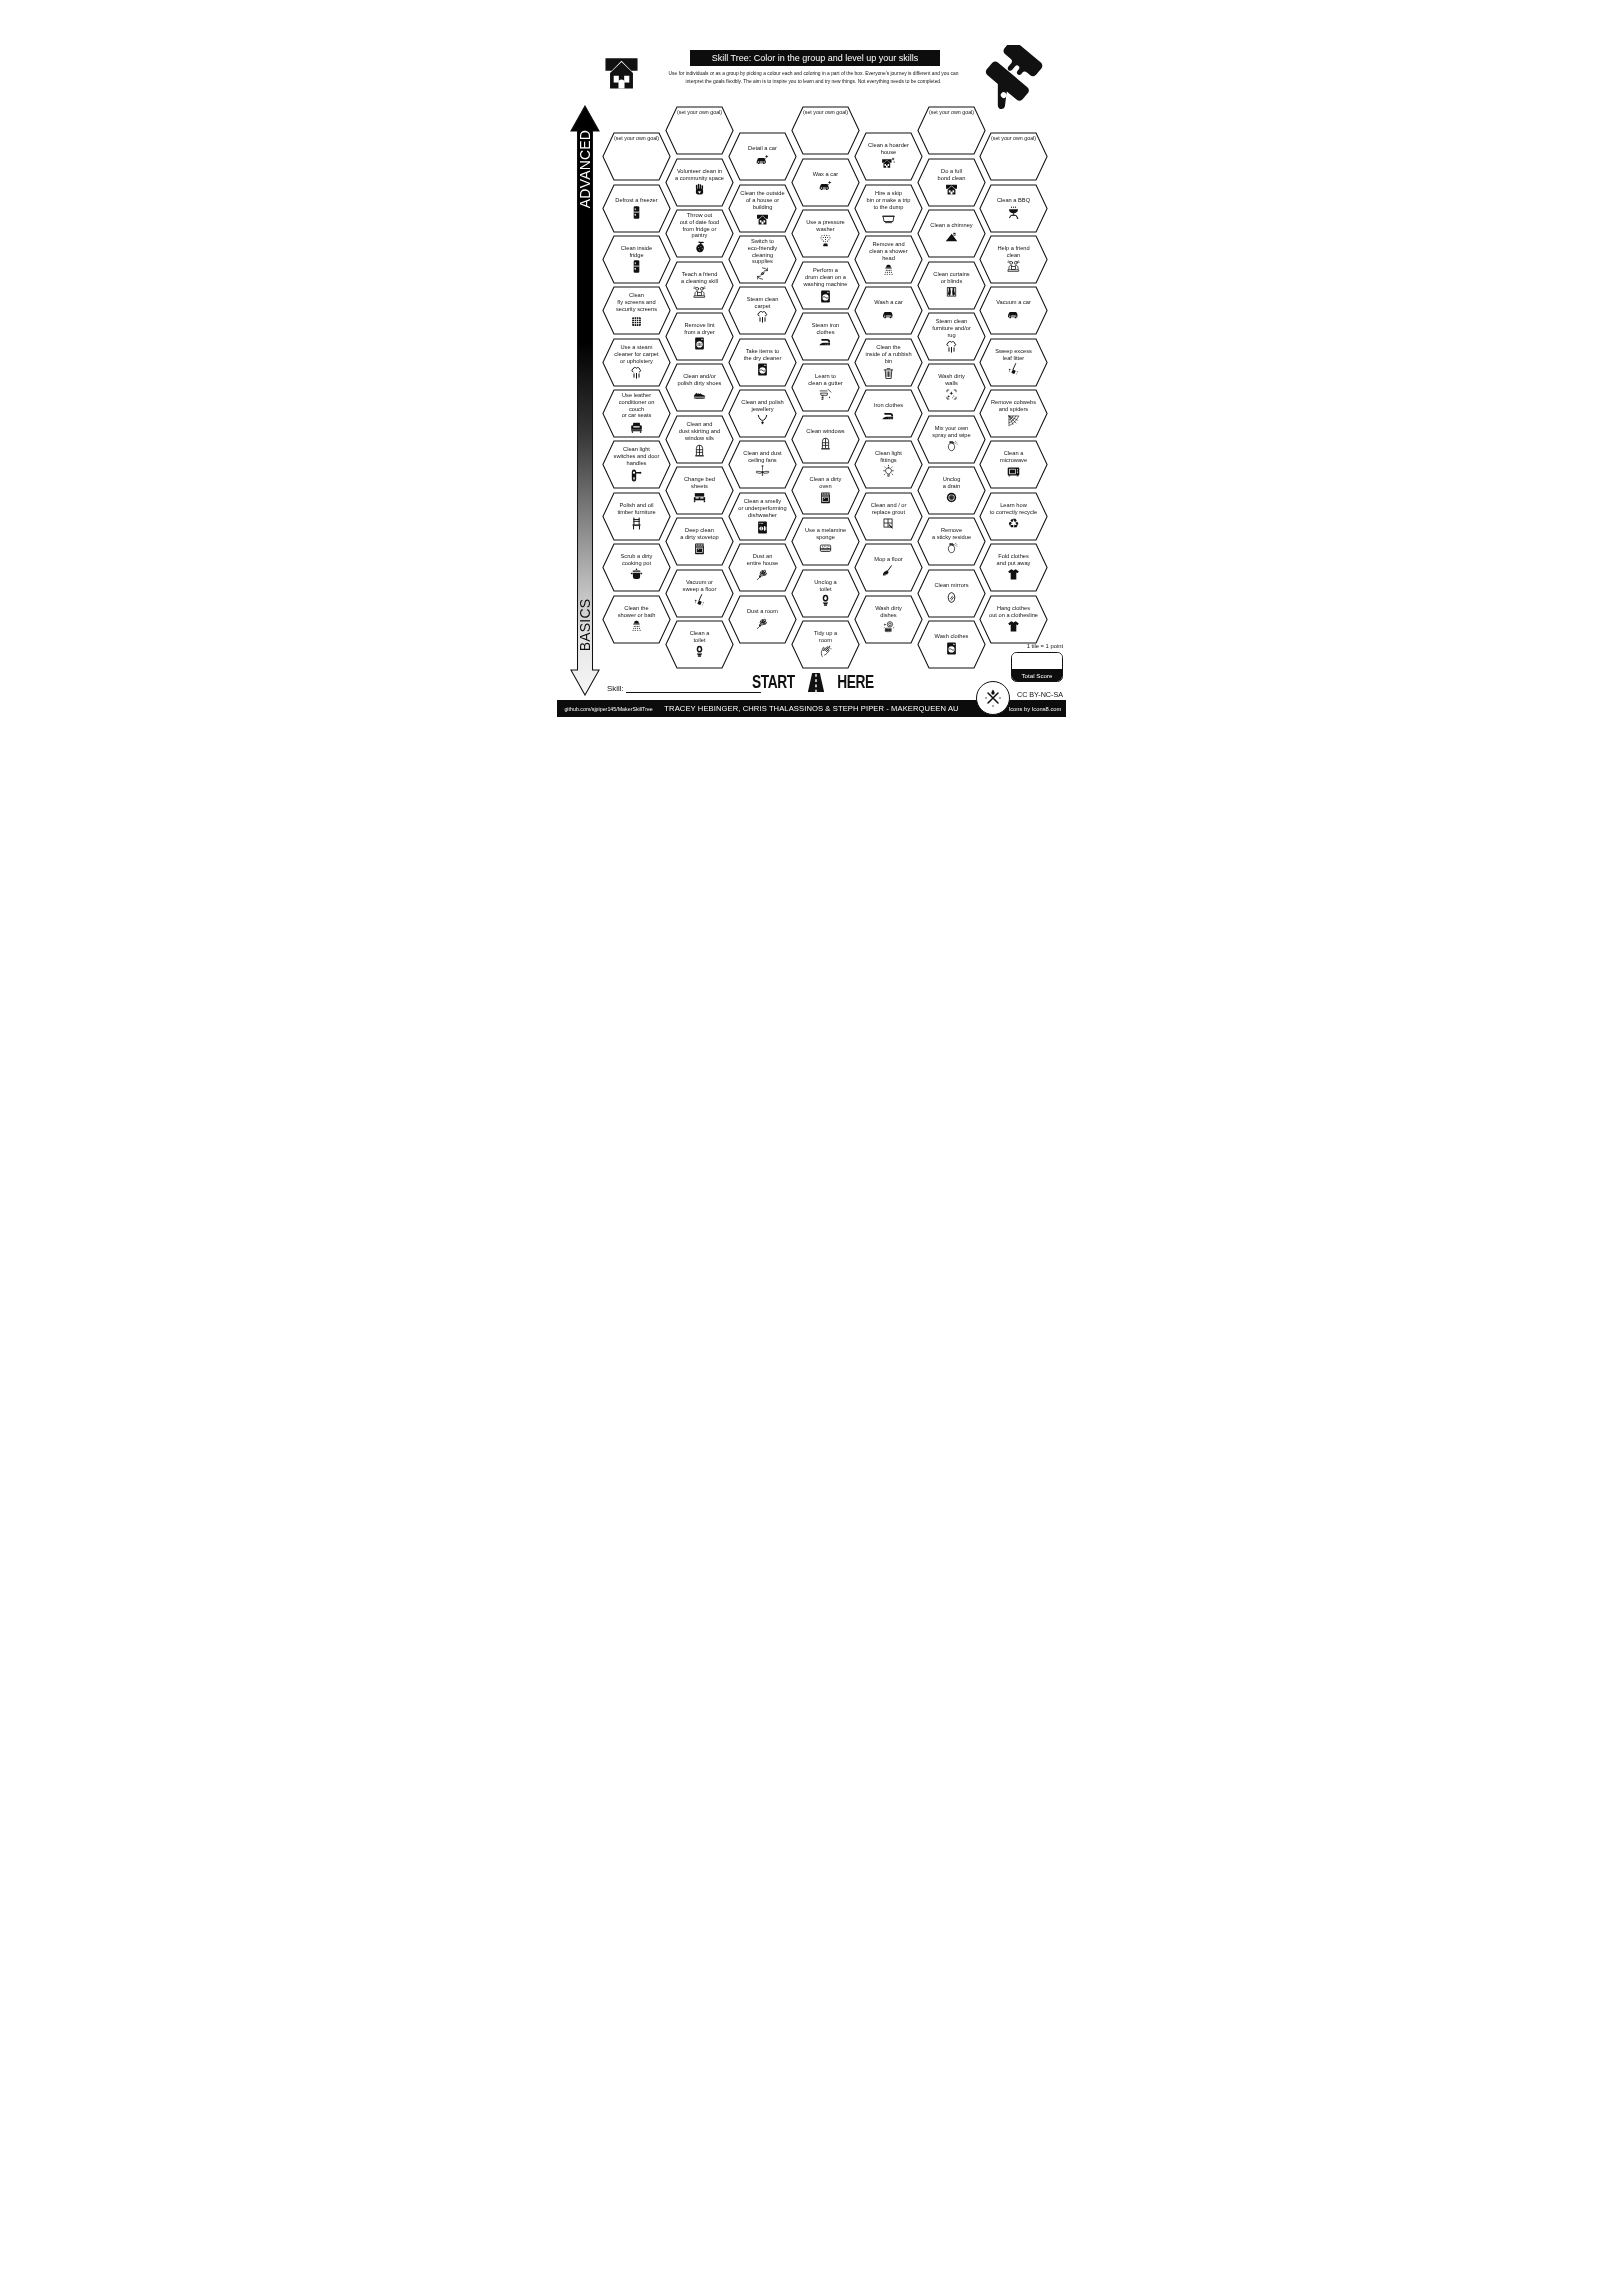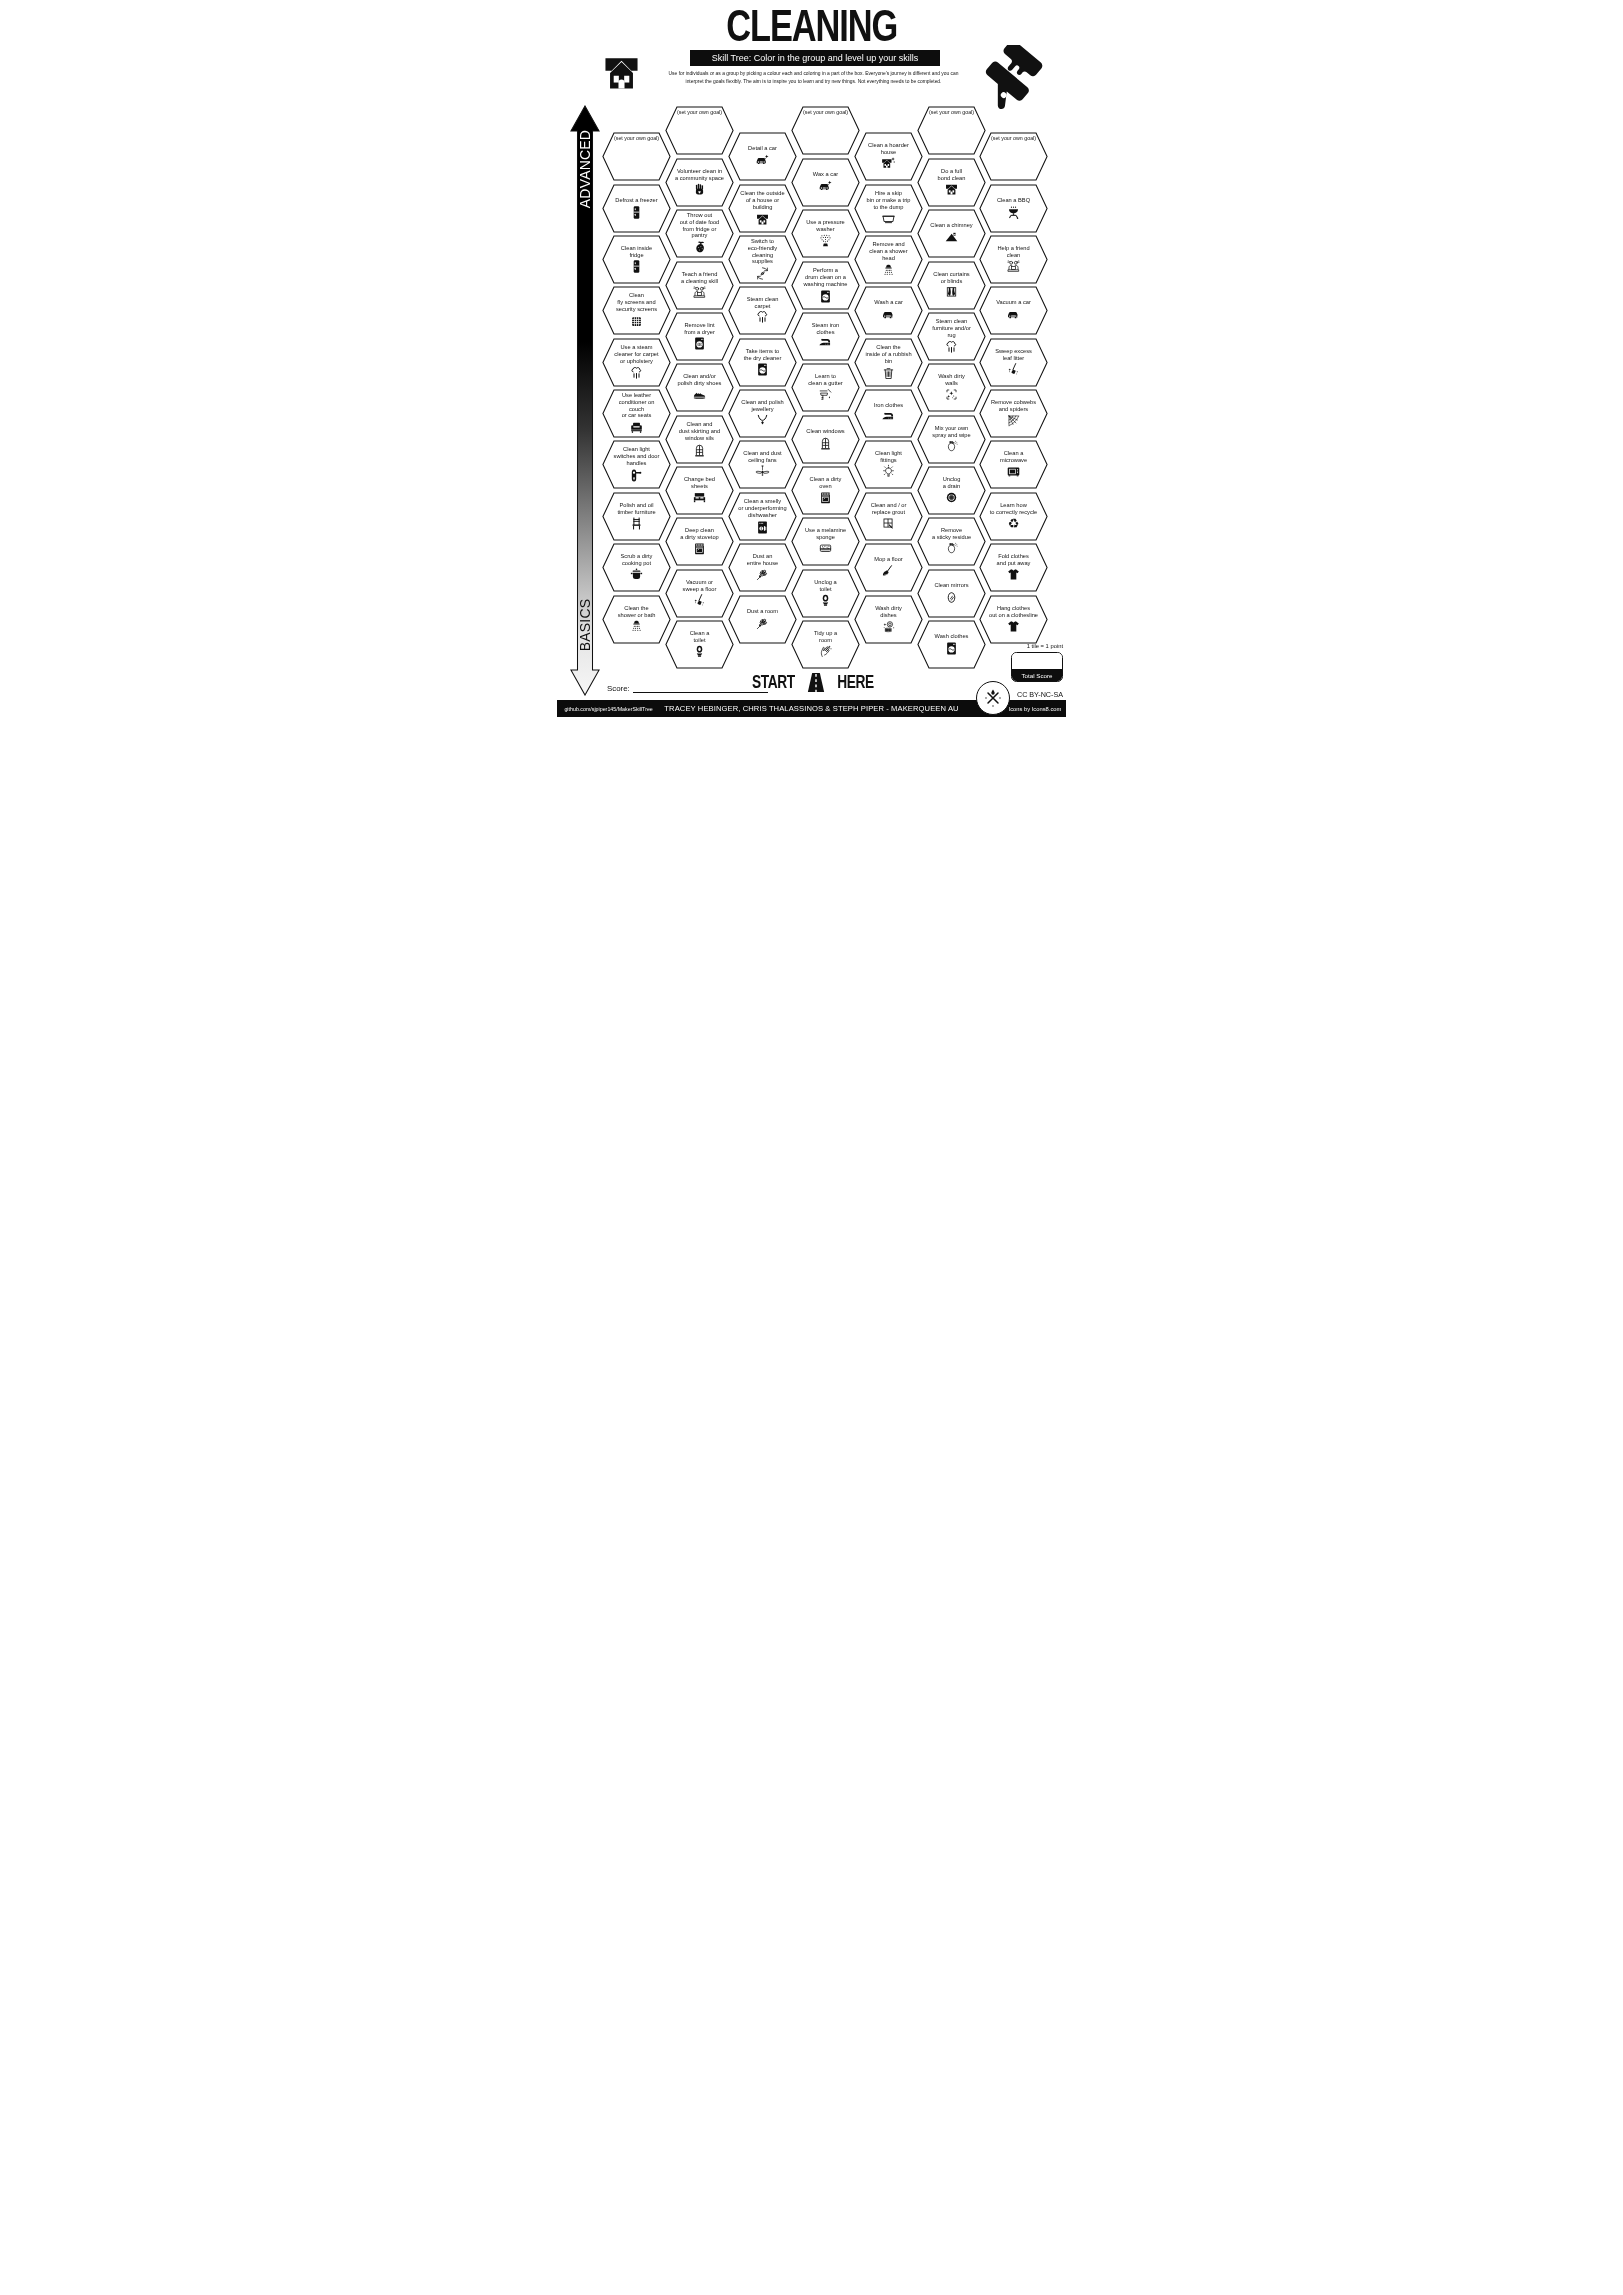--- a/index.html
+++ b/index.html
@@ -61,21 +61,20 @@
   .foot-repo { position:absolute; left:7.4px; top:0; height:17px; display:flex; align-items:center; font-size:5.3px; }
   .foot-credits { position:absolute; left:0; top:0; width:100%; height:17px; display:flex; align-items:center; justify-content:center;
                   font-size:7.6px; letter-spacing:0.1px; }
   .foot-icons { position:absolute; right:4.6px; top:0; height:17px; display:flex; align-items:center; font-size:5.8px; }
 </style>
 </head>
 <body>
 
 <div class="page">
 
-  <div class="title"><span>CLEANING</span></div>
   <div class="subtitle">Skill Tree:  Color in the group and level up your skills</div>
   <div class="desc">Use for individuals or as a group by picking a colour each and coloring in a part of the box.  Everyone's journey is different and you can
 interpret the goals flexibly.  The aim is to inspire you to learn and try new things. Not everything needs to be completed.</div>
 
   <div class="house-logo">
     <svg viewBox="0 0 48 48">
         <path d="M6.5 21.5V8h35v13.5h-6.8L24 10.5l-10.7 11z" fill="#111"></path>
         <path d="M11.5 41V24L24 12l12.5 12v17z" fill="#111"></path>
         <rect x="15.5" y="27" width="5.6" height="7.4" fill="#fff"></rect>
         <rect x="26.9" y="27" width="5.6" height="7.4" fill="#fff"></rect>
@@ -1291,21 +1290,21 @@
     <span class="road-icon">
       <svg viewBox="0 0 48 48">
           <path d="M16 4h16l9 40H7z" fill="#111"></path>
           <path d="M24 6v38" stroke="#fff" stroke-width="3" stroke-dasharray="6 5"></path>
         </svg>
     </span>
     <span class="start-word">HERE</span>
   </div>
 
   <div class="name-row">
-    <span class="name-label">Score:</span>
+    <span class="name-label">Skill:</span>
     <span class="name-line"></span>
   </div>
 
   <div class="tile-points">1 tile = 1 point</div>
   <div class="score-box">
     <div class="score-space"></div>
     <div class="score-band">Total Score</div>
   </div>
 
   <div class="mq-logo">

